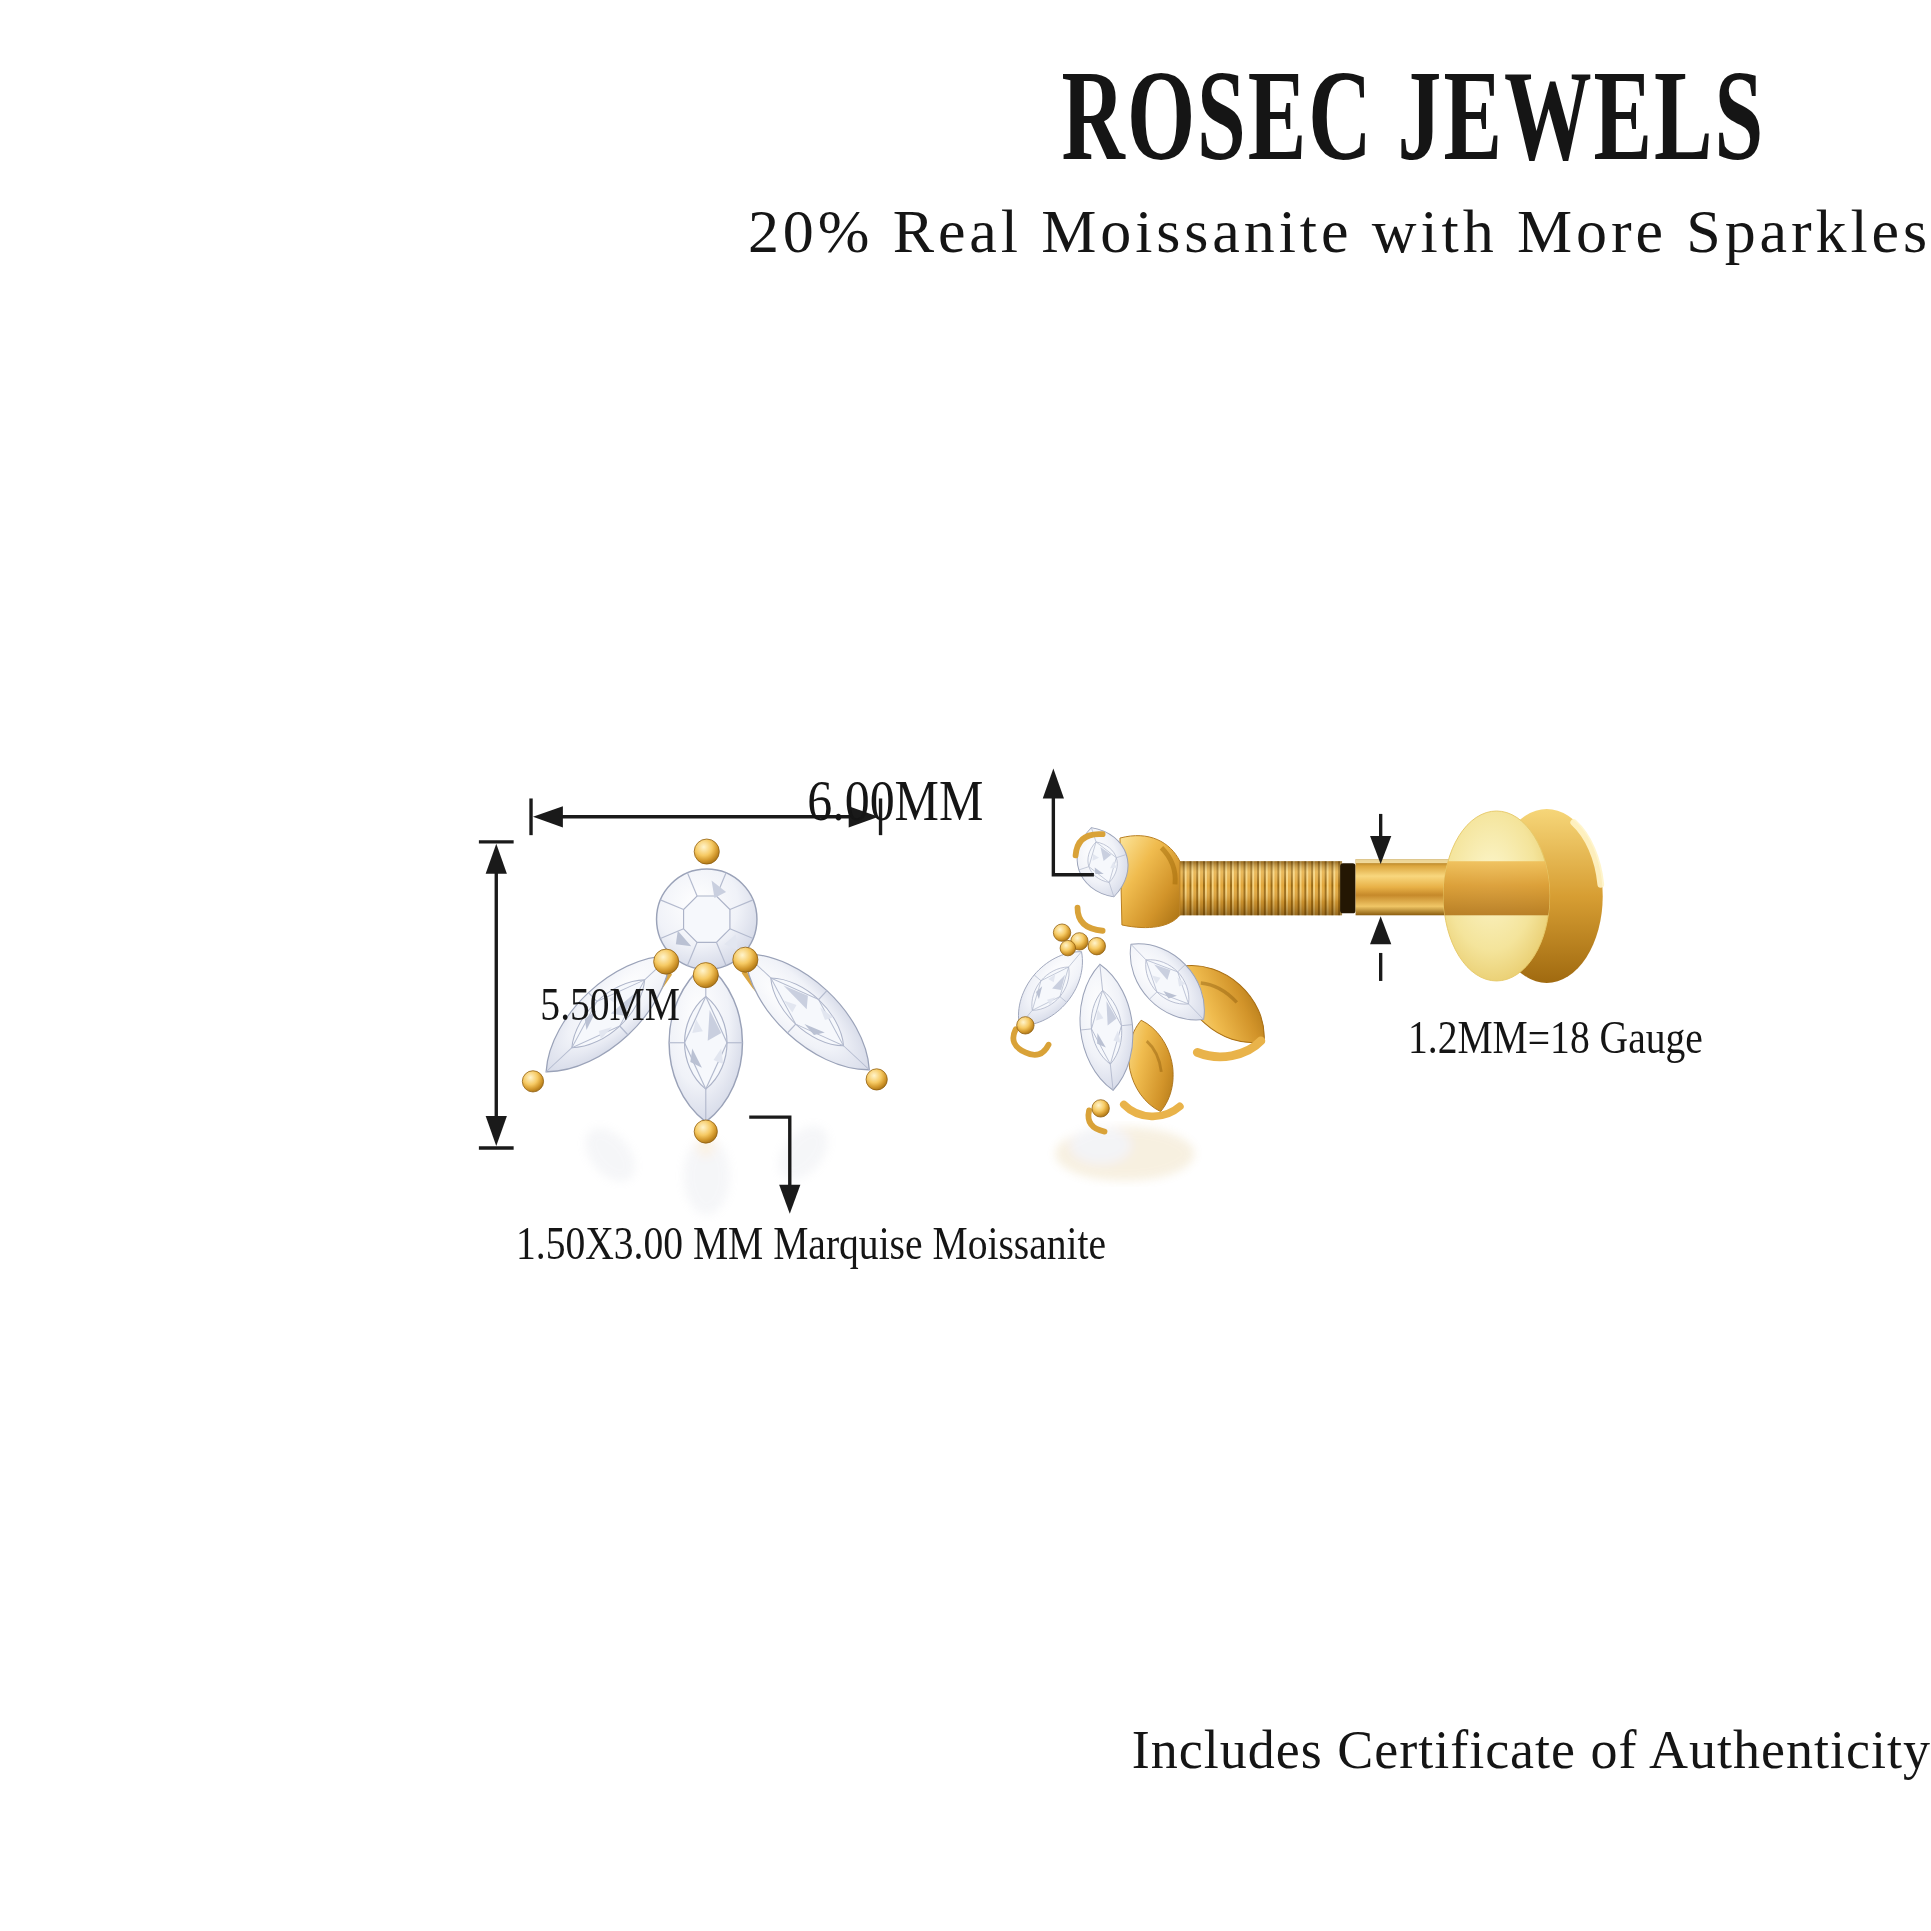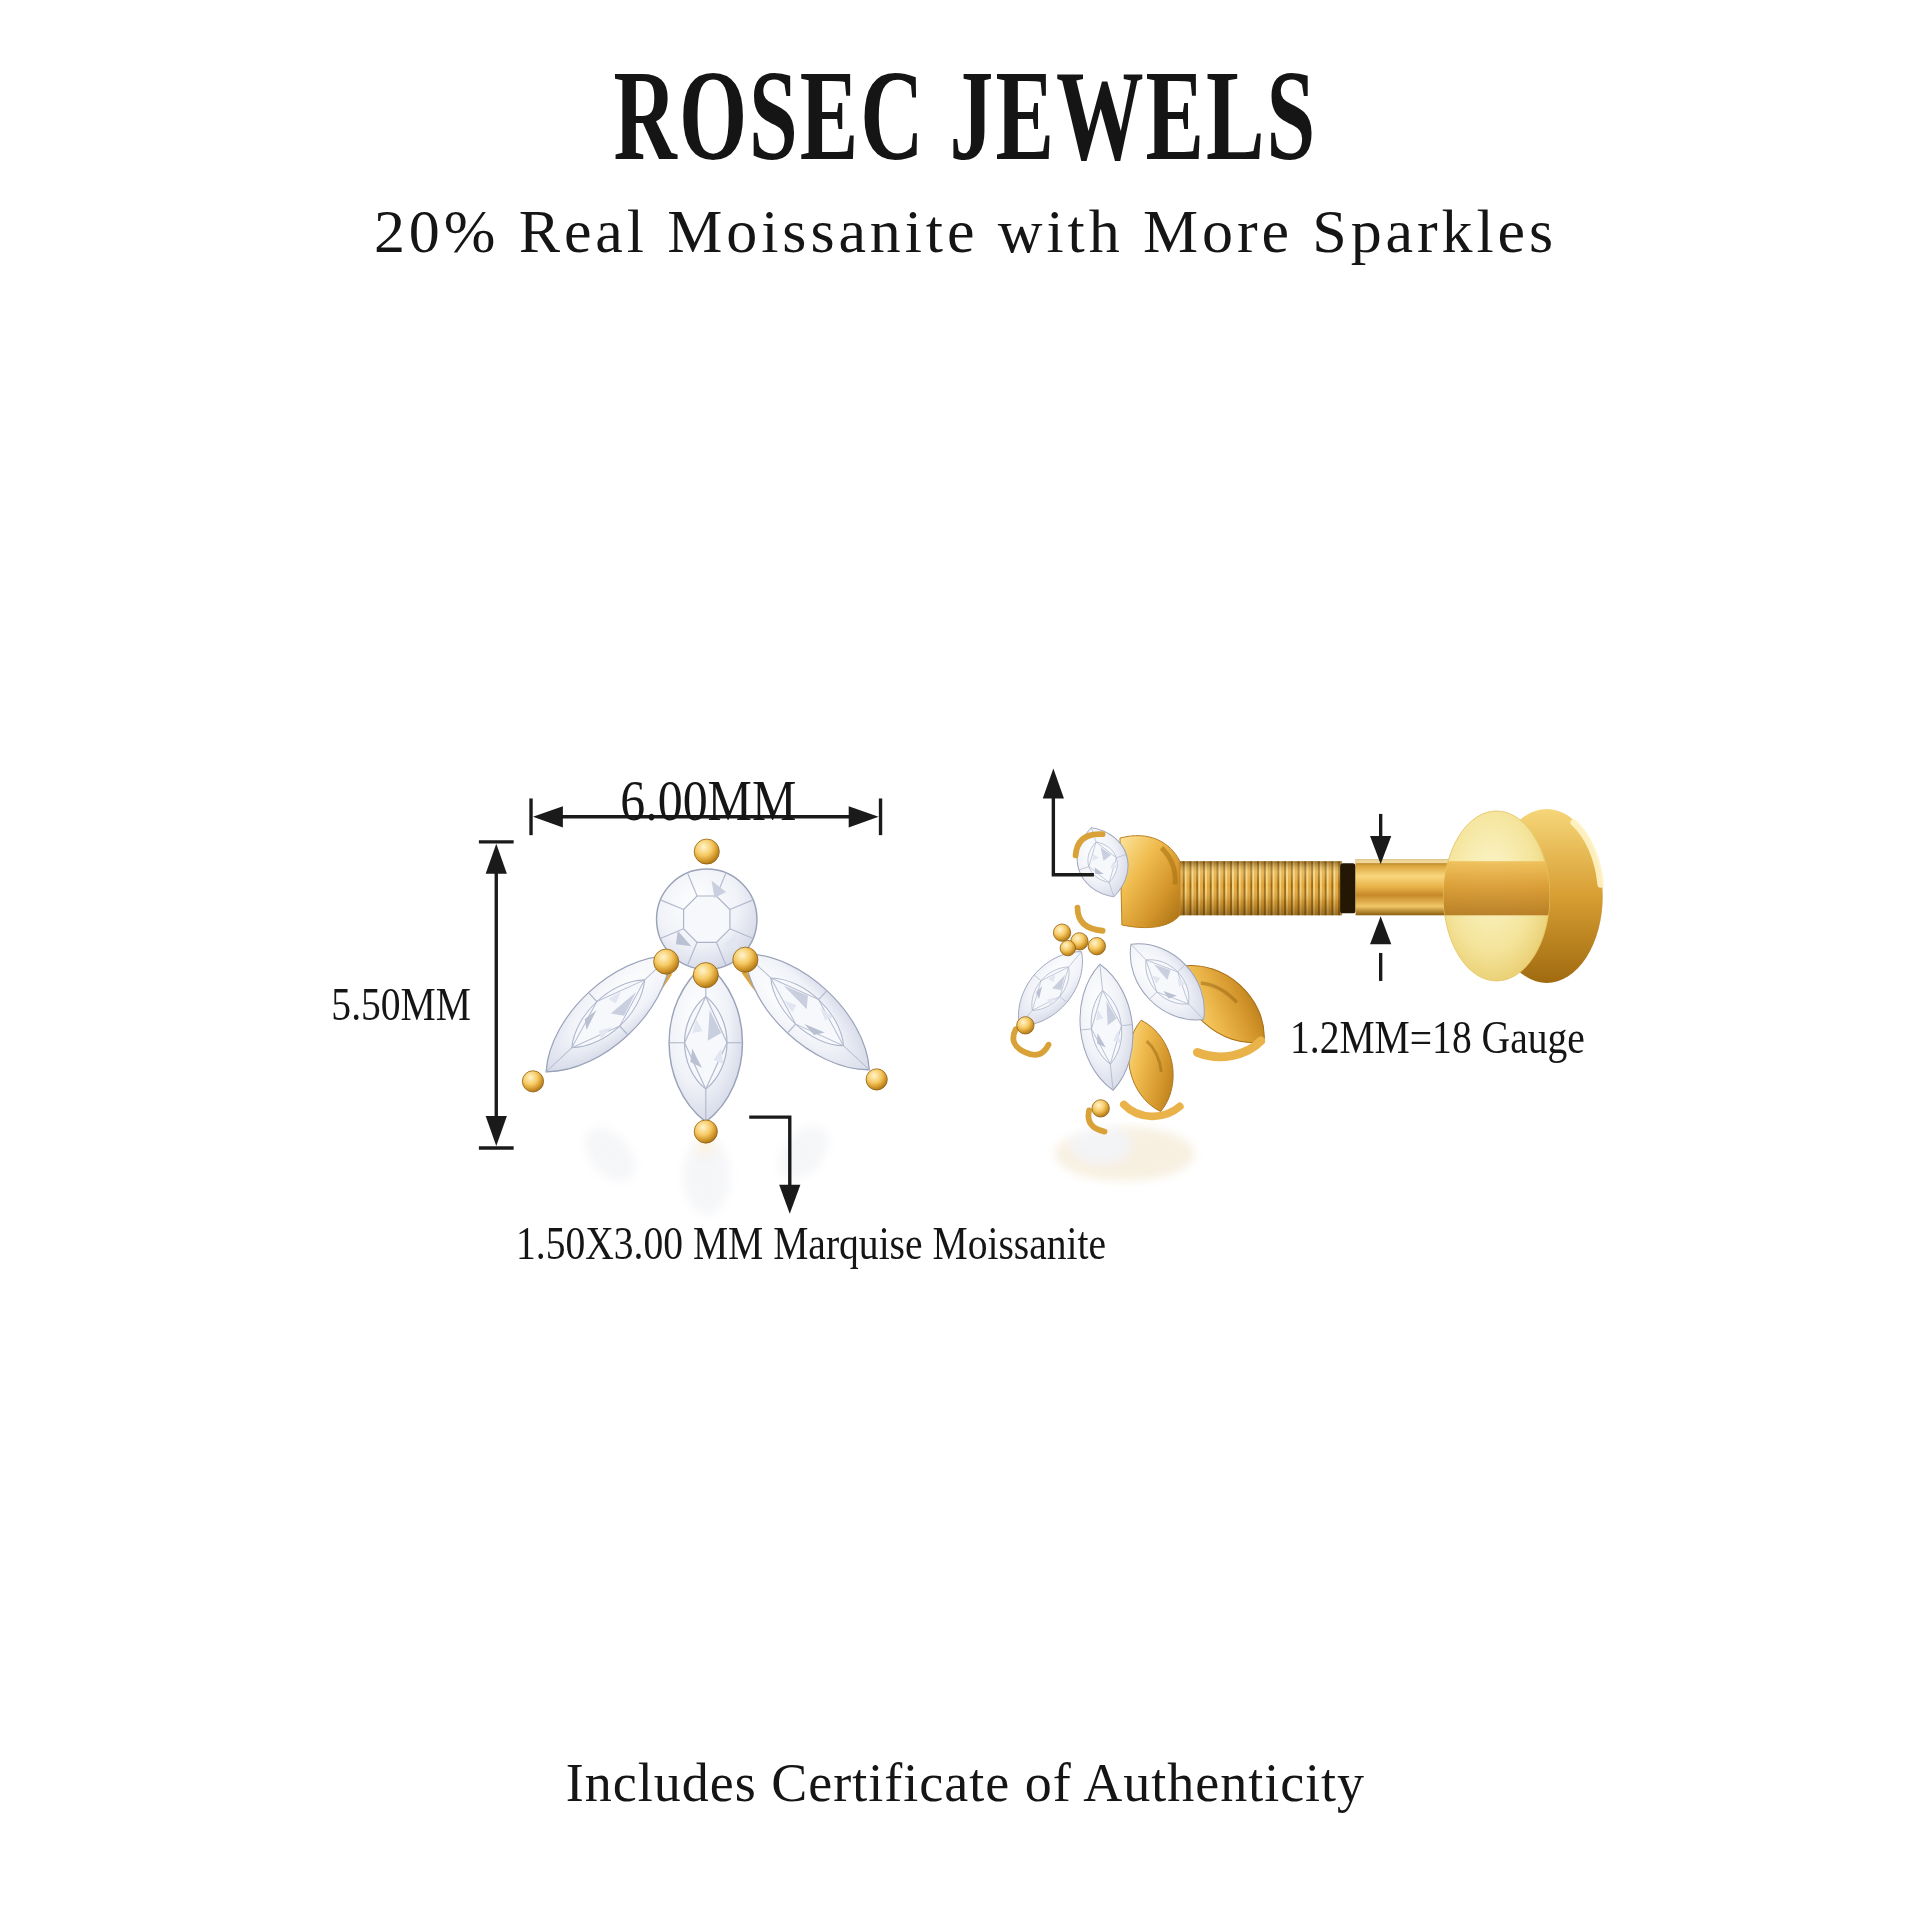--- a/index.html
+++ b/index.html
@@ -1,32 +1,32 @@
 <!DOCTYPE html>
 <html><head>
 <meta charset="utf-8">
 <style>
   html,body{margin:0;padding:0;background:#ffffff;}
   .canvas{position:relative;width:1931px;height:1931px;background:#ffffff;overflow:hidden;
           font-family:"Liberation Serif", serif;color:#151515;}
   .art{position:absolute;left:0;top:0;}
   .lbl{position:absolute;white-space:nowrap;color:#151515;}
-  .ctr{text-align:center;}
+  .ctr{text-align:right;}
   .cond{display:inline-block;transform:scaleX(0.86);transform-origin:50% 50%;}
   .cond-l{display:inline-block;transform:scaleX(0.86);transform-origin:0 50%;}
   .brand{top:42px;left:0;width:1931px;font-size:129px;font-weight:bold;line-height:1.15;}
   .brand .squeeze{display:inline-block;transform:scaleX(0.68);transform-origin:50% 50%;letter-spacing:2.9px;}
   .tagline{top:197px;left:0;width:1931px;font-size:62px;letter-spacing:3.9px;line-height:1.1;}
   .dim-w{left:419px;top:767px;width:579px;font-size:58px;}
   .dim-h{left:112px;top:978px;width:579px;font-size:46px;}
   .prong{left:750px;top:713px;width:579px;font-size:46px;}
   .gauge{left:1148px;top:1011px;width:579px;font-size:46px;}
   .note{left:516px;top:1218px;font-size:46px;line-height:52px;}
   .note div{white-space:nowrap;}
-  .cert{top:1719px;left:0;width:1931px;font-size:54px;letter-spacing:1px;margin-top:33px;}
+  .cert{top:1719px;left:0;width:1931px;font-size:54px;letter-spacing:1px;}
 </style>
 </head>
 <body>
 
 <div class="canvas">
 
   <svg class="art" width="1931" height="1931" viewBox="0 0 2000 2000">
     <defs>
       <radialGradient id="stoneG" cx="40%" cy="35%" r="75%">
         <stop offset="0" stop-color="#FFFFFF"></stop>

